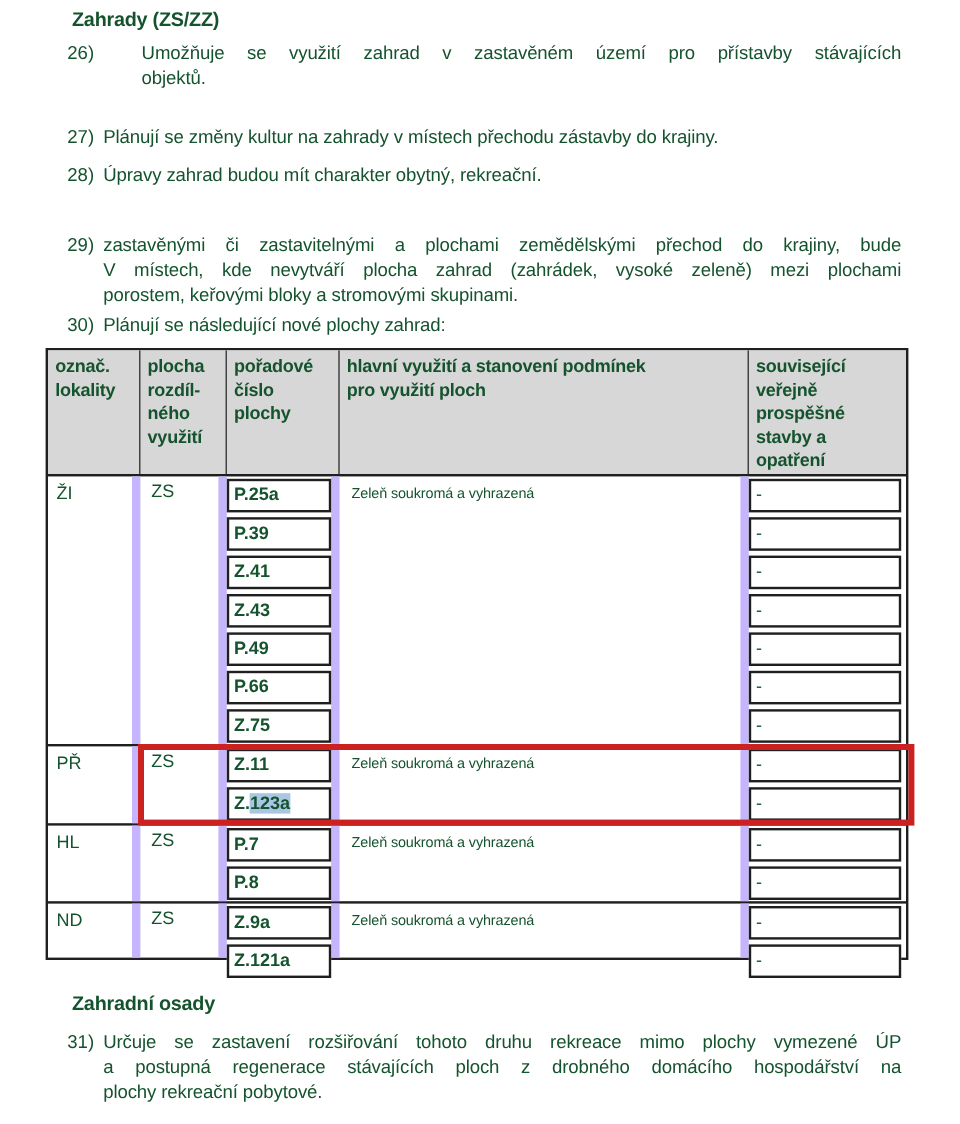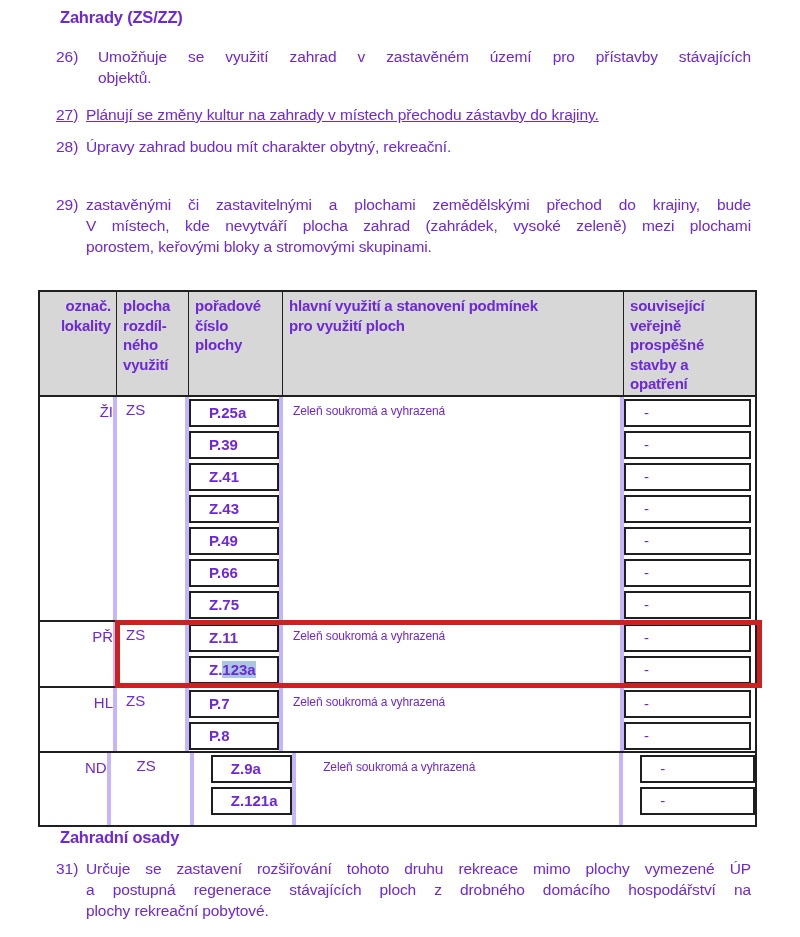--- a/index.html
+++ b/index.html
@@ -1,65 +1,65 @@
 <!DOCTYPE html>
 <html><head>
 <meta charset="utf-8">
 <style>
   html,body{margin:0;padding:0;background:#ffffff;}
   .page{
     position:relative;width:800px;height:937px;background:#ffffff;
-    font-family:"Liberation Sans",sans-serif;color:#6d28d9;overflow:hidden;
+    font-family:"Liberation Sans",sans-serif;color:#14532d;overflow:hidden;
   }
   .h1{position:absolute;font-weight:bold;font-size:16.5px;letter-spacing:-0.2px;}
   .para{position:absolute;display:flex;width:695px;left:56px;}
   .para .num{flex:0 0 30px;font-size:15.5px;line-height:21px;}
   .para.tab .num{flex-basis:42px;}
   .para .txt{flex:1;}
   .ln{font-size:15.5px;line-height:21px;letter-spacing:-0.1px;}
   .ln.just{text-align:justify;text-align-last:justify;}
 
   
   .tbl{position:absolute;left:38px;top:290px;width:719px;box-sizing:border-box;
        border:2px solid #1f1f1f;background:#fff;}
   .hrow{display:flex;height:105px;box-sizing:border-box;background:#d7d7d7;
         border-bottom:2px solid #1f1f1f;}
   .hc{box-sizing:border-box;border-right:1px solid #1f1f1f;padding:4px 5px 0 6px;
       font-weight:bold;font-size:15px;line-height:19.5px;white-space:pre-line;
       letter-spacing:-0.2px;}
   .grp{display:flex;box-sizing:border-box;border-bottom:2px solid #1f1f1f;}
   .grp.last{border-bottom:none;}
-  .cell{box-sizing:border-box;border-right:4px solid #c4b5fd;font-size:15px;}
-  .w1{width:77px;text-align:right;} .w2{width:72px;} .w3{width:94px;} .w4{width:341px;} .w5{width:127px;border-right:none;}
+  .cell{box-sizing:border-box;border-right:7px solid #c4b5fd;font-size:15px;}
+  .w1{width:77px;} .w2{width:72px;} .w3{width:94px;} .w4{width:341px;} .w5{width:127px;border-right:none;}
   .c1{padding:6px 0 0 7px;} .c2{padding:4px 0 0 9px;}
   .c3{padding-top:2px;} .c5{padding-top:2px;}
   .c4{padding:7px 10px 0 10px;font-size:12px;letter-spacing:-0.1px;}
   .box{box-sizing:border-box;height:28px;margin-bottom:4px;border:2px solid #1f1f1f;
-       padding-left:18px;line-height:23px;font-weight:bold;font-size:15px;background:#fff;}
+       padding-left:4px;line-height:23px;font-weight:bold;font-size:15px;background:#fff;}
   .c5 .box{font-weight:normal;}
   .sel{background:#a9c7e3;}
   .redbox{position:absolute;left:115px;top:620px;width:647px;height:68px;
           box-sizing:border-box;border:5px solid #cb2121;z-index:5;pointer-events:none;}
 </style>
 </head>
 <body>
 
 <div class="page">
 
   <div class="h1" style="left:60px;top:8px;">Zahrady (ZS/ZZ)</div>
 
-  <div class="para tab" style="top:46px;">
+  <div class="para tab" style="top:34px;gap:20px;">
     <span class="num">26)</span>
     <div class="txt">
       <div class="ln just">Umožňuje se využití zahrad v zastavěném území pro přístavby stávajících</div>
       <div class="ln">objektů.</div>
     </div>
   </div>
 
-  <div class="para" style="top:104px;text-decoration:underline;">
+  <div class="para" style="top:104px;">
     <span class="num">27)</span>
     <div class="txt">
       <div class="ln">Plánují se změny kultur na zahrady v místech přechodu zástavby do krajiny.</div>
     </div>
   </div>
 
   <div class="para" style="top:136px;">
     <span class="num">28)</span>
     <div class="txt">
       <div class="ln">Úpravy zahrad budou mít charakter obytný, rekreační.</div>
@@ -68,20 +68,26 @@
 
   <div class="para" style="top:170px;margin-top:24px;">
     <span class="num">29)</span>
     <div class="txt">
       <div class="ln just">zastavěnými či zastavitelnými a plochami zemědělskými přechod do krajiny, bude</div>
       <div class="ln just">V místech, kde nevytváří plocha zahrad (zahrádek, vysoké zeleně) mezi plochami</div>
       <div class="ln">porostem, keřovými bloky a stromovými skupinami.</div>
     </div>
   </div>
 
+  <div class="para" style="top:261px;">
+    <span class="num">30)</span>
+    <div class="txt">
+      <div class="ln">Plánují se následující nové plochy zahrad:</div>
+    </div>
+  </div>
 
   <div class="tbl">
     <div class="hrow">
       <div class="hc w1">označ.
 lokality</div>
       <div class="hc w2">plocha
 rozdíl-
 ného
 využití</div>
       <div class="hc w3">pořadové
@@ -141,21 +147,21 @@
         <div class="box">P.7</div>
         <div class="box">P.8</div>
       </div>
       <div class="cell w4 c4">Zeleň soukromá a vyhrazená</div>
       <div class="cell w5 c5">
         <div class="box">-</div>
         <div class="box">-</div>
       </div>
     </div>
 
-    <div class="grp last" style="height:72px;gap:17px;">
+    <div class="grp last" style="height:45px;">
       <div class="cell w1 c1">ND</div>
       <div class="cell w2 c2">ZS</div>
       <div class="cell w3 c3">
         <div class="box">Z.9a</div>
         <div class="box">Z.121a</div>
       </div>
       <div class="cell w4 c4">Zeleň soukromá a vyhrazená</div>
       <div class="cell w5 c5">
         <div class="box">-</div>
         <div class="box">-</div>

